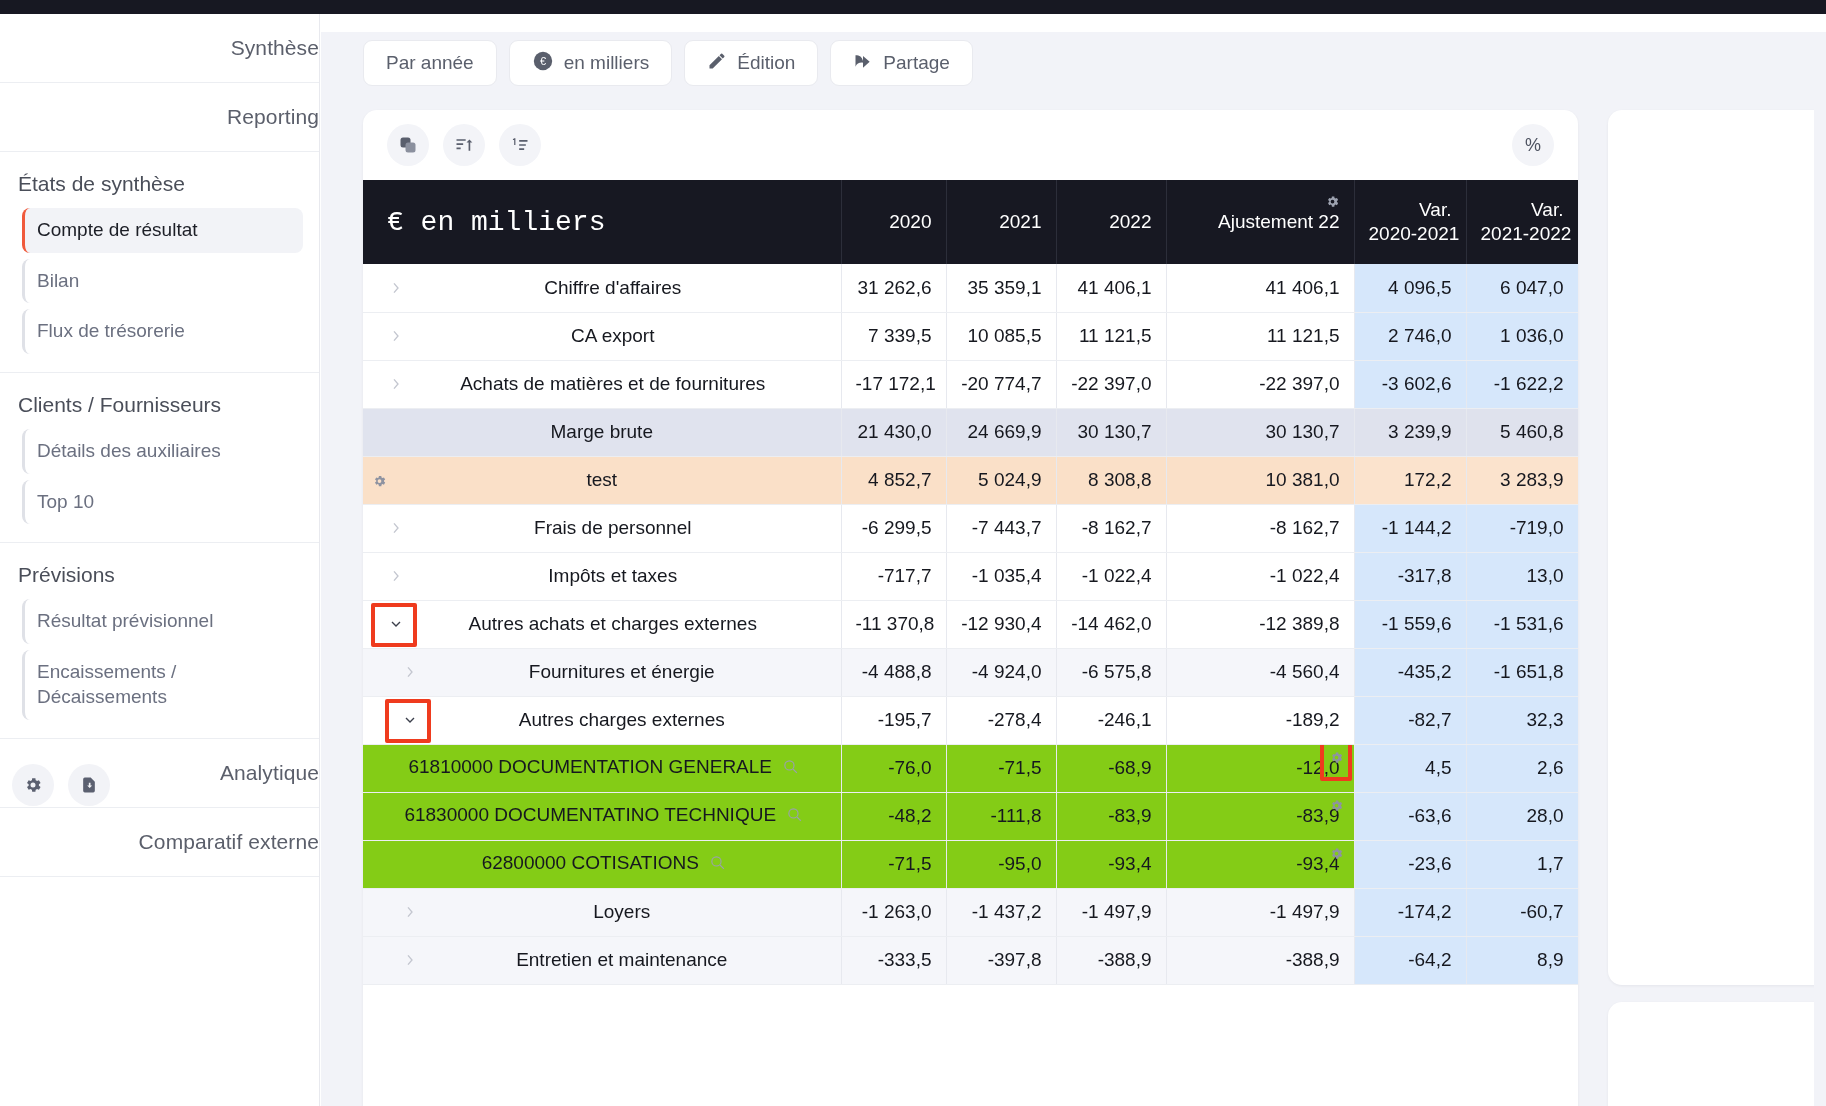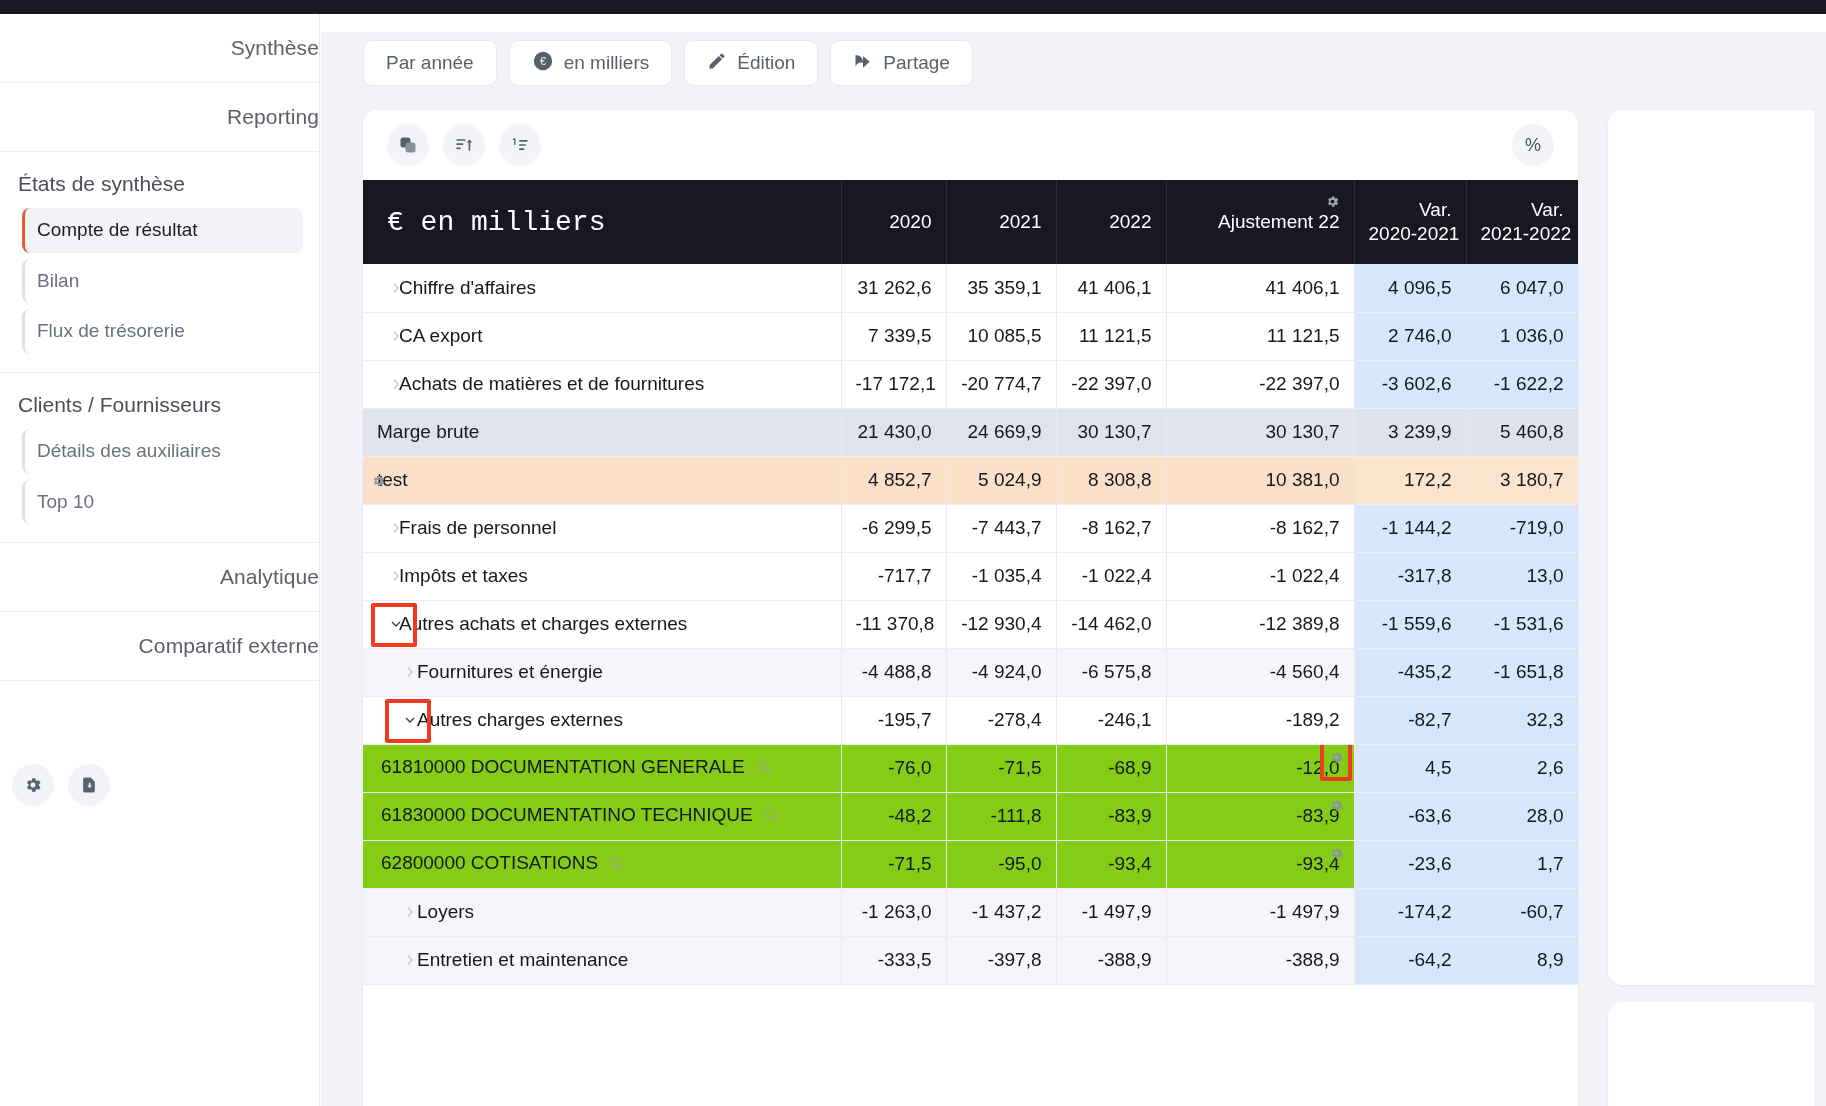--- a/index.html
+++ b/index.html
@@ -157,21 +157,21 @@
     height: 84px;
     vertical-align: middle;
     border-right: 1px solid #2c2e3a;
     border-bottom: none;
     position: relative;
     font-weight: normal;
   }
   thead th.lbl { text-align: left; font-size: 28px; padding-left: 24px; font-family: Liberation Mono, monospace; }
   thead th.num { text-align: right; }
   thead th .two { display: block; line-height: 1.25; }
-  td.lbl { text-align: left; position: relative; padding-left: 24px; margin-top: 16px; }
+  td.lbl { text-align: center; position: relative; padding-left: 24px; margin-top: 16px; }
   td.num { text-align: right; position: relative; font-variant-numeric: tabular-nums; }
 
   .col-var { background: #d6e7fb; }
   tr.rowtotal td { background: #e0e3ee; font-weight: normal; }
   tr.rowtotal td.col-var { background: #dfe2ed; }
   tr.rowtest td { background: #fae0c8; }
   tr.rowtest td.col-var { background: #fbe3cd; }
   tr.rowsub td { background: #f5f6fa; }
   tr.rowsub td.col-var { background: #d6e7fb; }
   tr.rowacct td { background: #84cc16; }
@@ -236,20 +236,26 @@
         <div class="nav-group" style="padding-bottom: 12px;">
           <div class="nav-head">États de synthèse</div>
           <div class="nav-sub active">Compte de résultat</div>
           <div class="nav-sub">Bilan</div>
           <div class="nav-sub">Flux de trésorerie</div>
         </div>
         <div class="nav-group" style="padding-bottom: 12px;">
           <div class="nav-head">Clients / Fournisseurs</div>
           <div class="nav-sub">Détails des auxiliaires</div>
           <div class="nav-sub">Top 10</div>
+        </div>
+        <div class="nav-group" style="padding-bottom: 12px;">
+          <div class="nav-head">Prévisions</div>
+          <div class="nav-sub">Résultat prévisionnel</div>
+          <div class="nav-sub multiline">Encaissements /
+Décaissements</div>
         </div>
         <div class="nav-group">
           <div class="nav-top">Analytique</div>
         </div>
         <div class="nav-group">
           <div class="nav-top">Comparatif externe</div>
         </div>
       </div>
     <div class="sidebar-footer">
       <div class="round-icon">
@@ -410,21 +416,21 @@
             </tr>
             <tr class="rowtest">
               <td class="lbl ind-none"><span class="gear rowleft"><svg width="15" height="15" viewBox="0 0 24 24">
                     <path d="M19.1 12.9a7.6 7.6 0 0 0 0-1.8l2-1.5-2-3.4-2.3.9a7.3 7.3 0 0 0-1.6-.9l-.3-2.4H11l-.3 2.4c-.6.2-1.1.5-1.6.9l-2.3-.9-2 3.4 2 1.5a7.6 7.6 0 0 0 0 1.8l-2 1.5 2 3.4 2.3-.9c.5.4 1 .7 1.6.9l.3 2.4h3.9l.3-2.4c.6-.2 1.1-.5 1.6-.9l2.3.9 2-3.4zM12 15a3 3 0 1 1 0-6 3 3 0 0 1 0 6z" fill="#8e93a1"></path>
                   </svg></span><span class="txt">test</span></td>
               <td class="num">4 852,7</td>
               <td class="num">5 024,9</td>
               <td class="num">8 308,8</td>
               <td class="num">10 381,0</td>
               <td class="num col-var">172,2</td>
-              <td class="num col-var">3 180,7</td>
+              <td class="num col-var">3 283,9</td>
             </tr>
             <tr class="rowplain">
               <td class="lbl "><span class="chev">
                   <svg width="16" height="16" viewBox="0 0 24 24">
                     <polyline points="9,5 15,12 9,19"></polyline>
                   </svg>
                 </span><span class="txt">Frais de personnel</span></td>
               <td class="num">-6 299,5</td>
               <td class="num">-7 443,7</td>
               <td class="num">-8 162,7</td>

